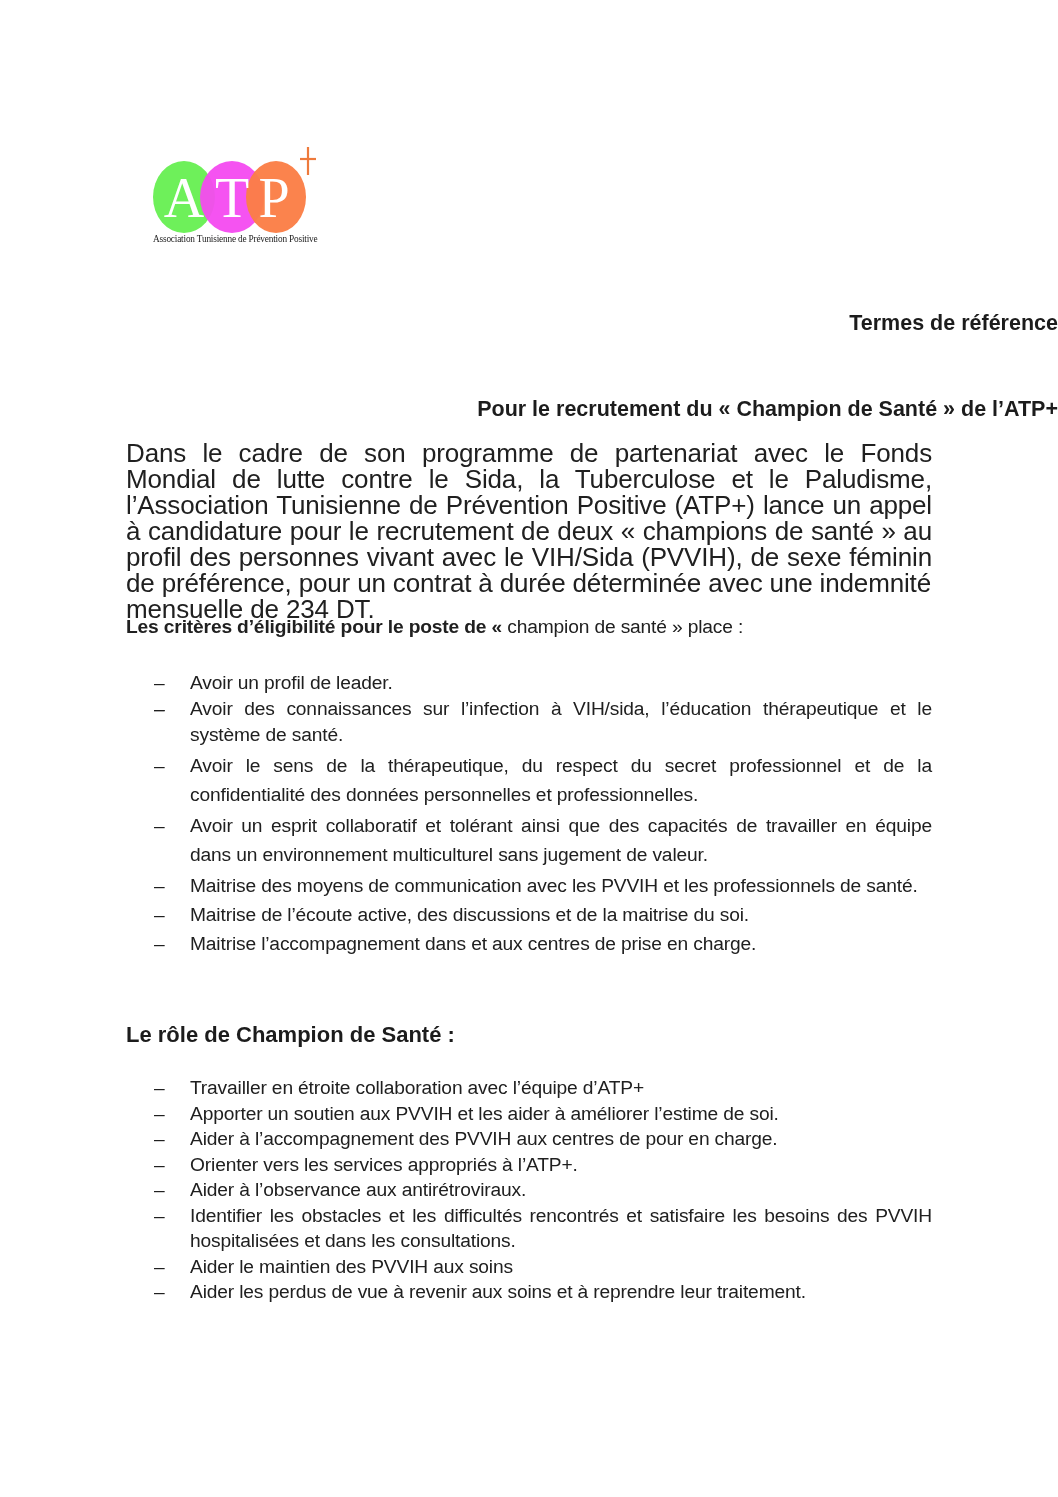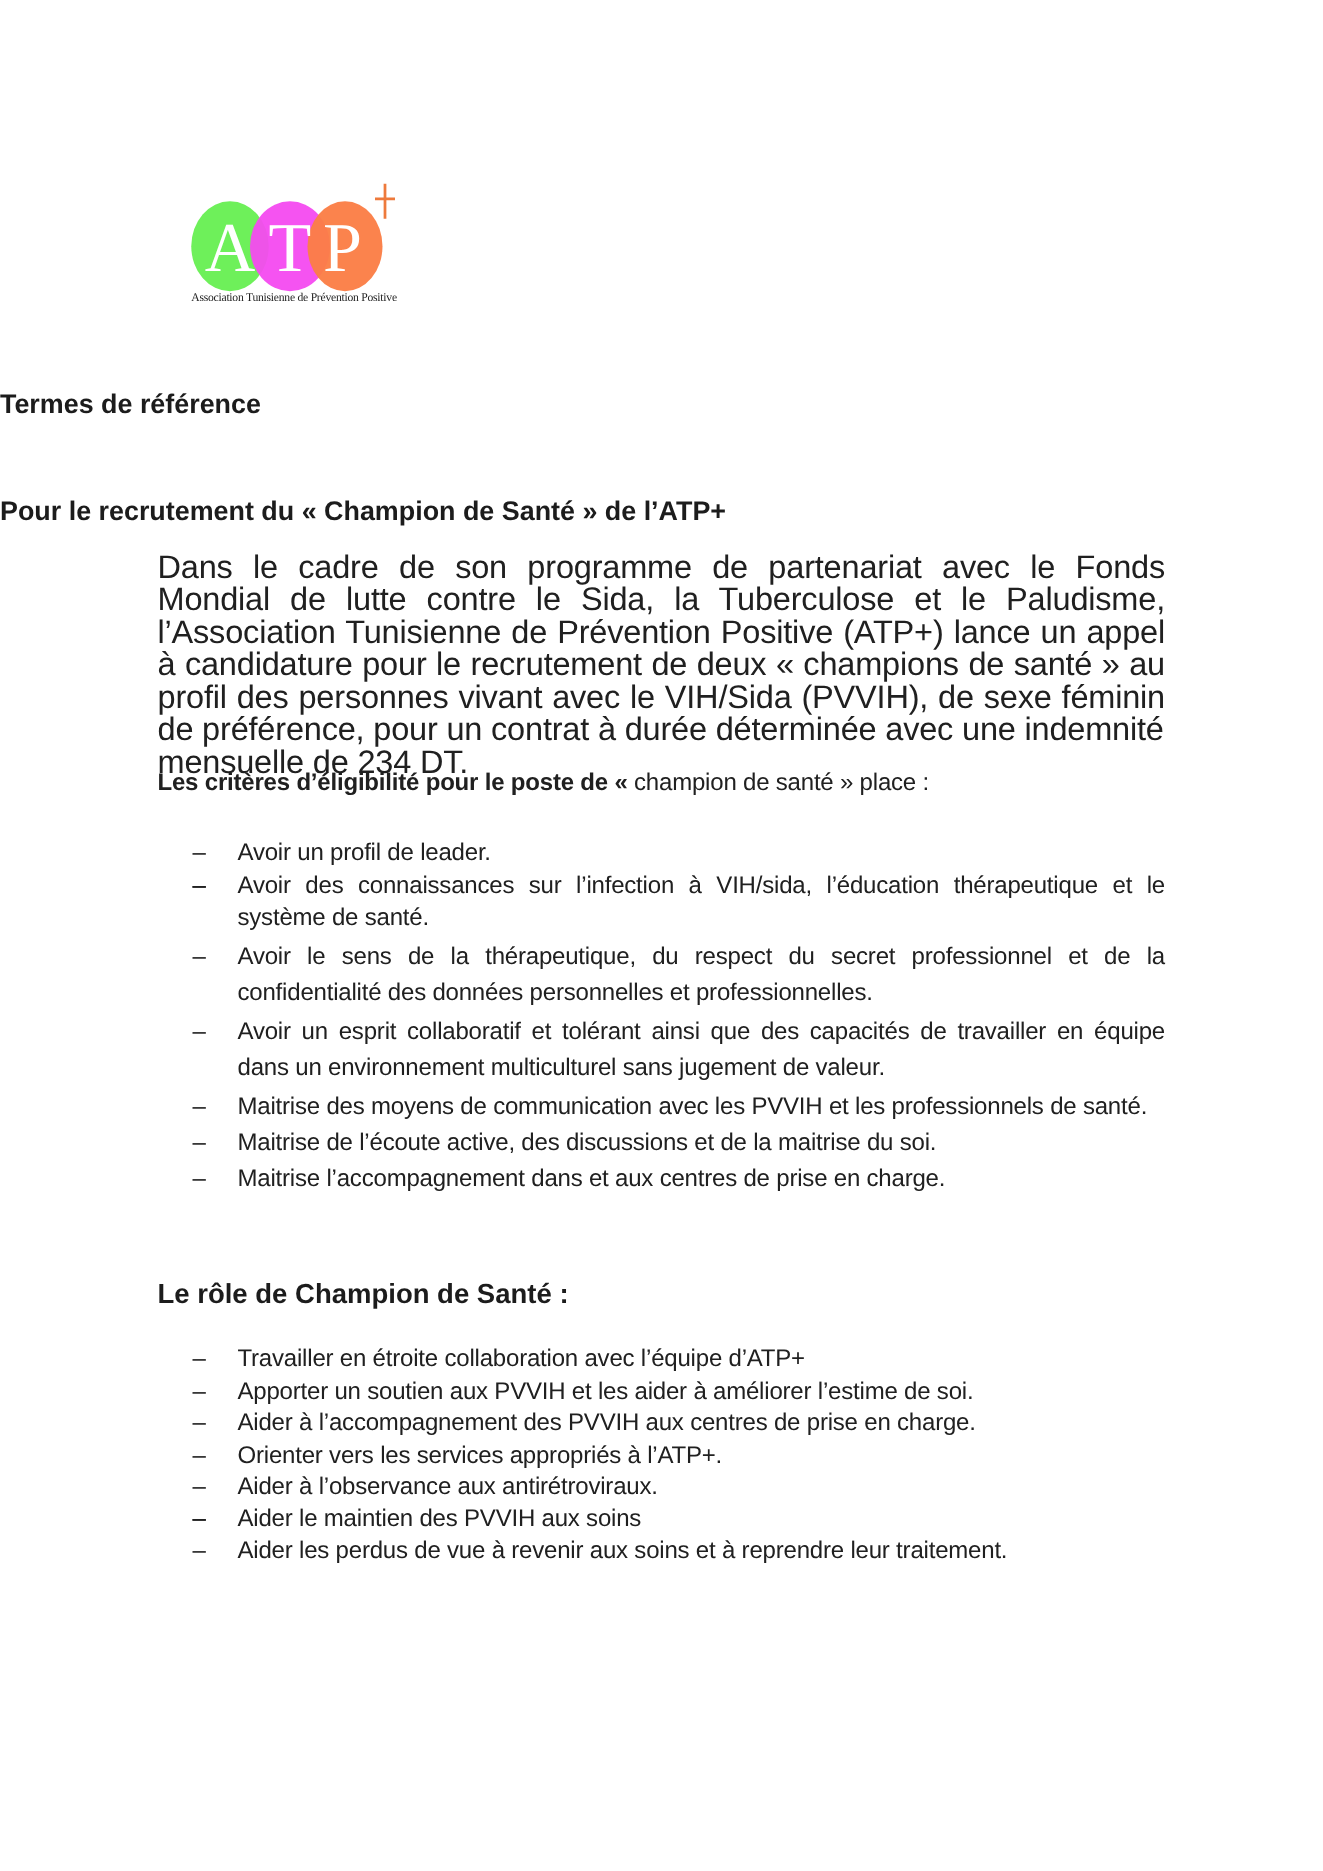--- a/index.html
+++ b/index.html
@@ -8,21 +8,21 @@
       font-family: "Liberation Sans", sans-serif; color: #1e1e1e;
     }
     .logo { position: absolute; left: 150px; top: 145px; width: 175px; height: 110px; }
     .logo svg { display: block; }
     .logo-caption {
       position: absolute; left: 153px; top: 234px; width: 170px;
       font-family: "Liberation Serif", serif; font-size: 9.5px; color: #222;
       letter-spacing: -0.2px; white-space: nowrap; transform: scaleX(0.98); transform-origin: left;
     }
     .title {
-      position: absolute; left: 0; width: 1058px; text-align: left;
+      position: absolute; left: 0; width: 1058px; text-align: right;
       font-weight: bold; font-size: 21.5px; color: #1c1c1c;
     }
     .t1 { top: 311px; }
     .t2 { top: 369px; margin-top: 28px; }
     .para {
       position: absolute; left: 126px; width: 806px; top: 440px;
       font-size: 26px; line-height: 26px; text-align: justify; color: #202020;
       letter-spacing: -0.15px;
     }
     .para .last { text-align: left; }
@@ -83,19 +83,19 @@
   <li class="double"><span class="dash-mark">–</span><span>Maitrise des moyens de communication avec les PVVIH et les professionnels de santé.</span></li>
   <li class="double"><span class="dash-mark">–</span><span>Maitrise de l’écoute active, des discussions et de la maitrise du soi.</span></li>
   <li class="double"><span class="dash-mark">–</span><span>Maitrise l’accompagnement dans et aux centres de prise en charge.</span></li>
 </ul>
 
 <div class="role-head">Le rôle de Champion de Santé :</div>
 
 <ul class="dash role">
   <li><span class="dash-mark">–</span><span>Travailler en étroite collaboration avec l’équipe d’ATP+</span></li>
   <li><span class="dash-mark">–</span><span>Apporter un soutien aux PVVIH et les aider à améliorer l’estime de soi.</span></li>
-  <li><span class="dash-mark">–</span><span>Aider à l’accompagnement des PVVIH aux centres de prise en charge.</span></li>
+  <li><span class="dash-mark">–</span><span>Aider à l’accompagnement des PVVIH aux centres de pour en charge.</span></li>
   <li><span class="dash-mark">–</span><span>Orienter vers les services appropriés à l’ATP+.</span></li>
   <li><span class="dash-mark">–</span><span>Aider à l’observance aux antirétroviraux.</span></li>
-  <li><span class="dash-mark">–</span></li>
+  <li><span class="dash-mark">–</span><span>Identifier les obstacles et les difficultés rencontrés et satisfaire les besoins des PVVIH hospitalisées et dans les consultations.</span></li>
   <li><span class="dash-mark">–</span><span>Aider le maintien des PVVIH aux soins</span></li>
   <li><span class="dash-mark">–</span><span>Aider les perdus de vue à revenir aux soins et à reprendre leur traitement.</span></li>
 </ul>
 
 </body></html>

